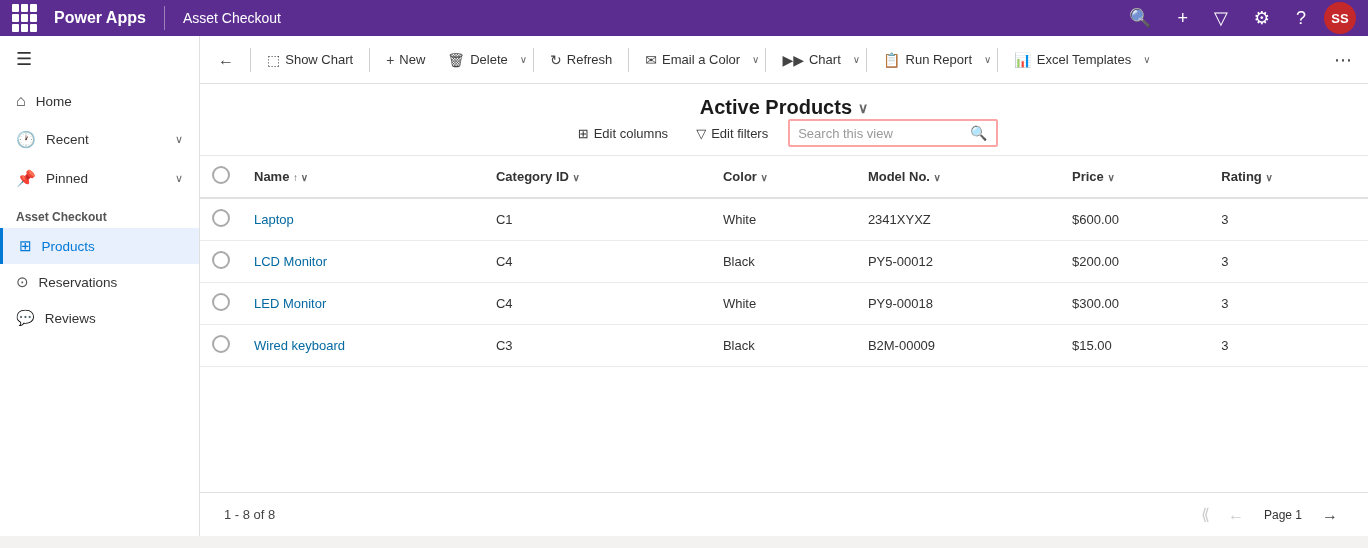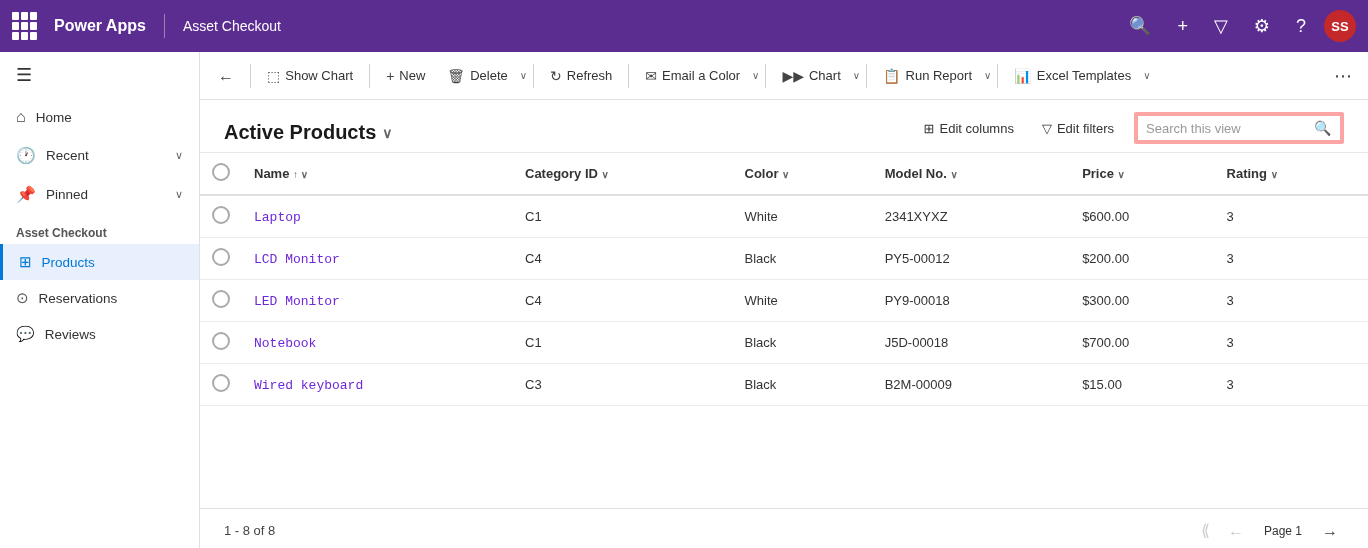--- a/index.html
+++ b/index.html
@@ -2,21 +2,21 @@
 <html><head>
   <meta charset="utf-8">
   <style>
     * { box-sizing: border-box; margin: 0; padding: 0; }
     body { font-family: 'Segoe UI', sans-serif; font-size: 14px; background: #f3f2f1; overflow: hidden; }
 
     
     .topbar {
       background: #5c2d91;
       color: white;
-      height: 52px;
+      height: 36px;
       display: flex;
       align-items: center;
       padding: 0 12px;
       gap: 10px;
     }
     .topbar-waffle {
       width: 28px; height: 28px;
       display: grid; grid-template-columns: repeat(3,7px); grid-gap: 2px;
       cursor: pointer;
     }
@@ -68,50 +68,51 @@
     .cmd-divider { width: 1px; height: 24px; background: #d0d0d0; margin: 0 4px; }
     .cmd-chevron { font-size: 10px; color: #666; }
     .cmd-more { padding: 6px 8px; cursor: pointer; font-size: 18px; color: #444; margin-left: auto; }
     .cmd-back-btn {
       display: flex; align-items: center; padding: 6px 10px; cursor: pointer; color: #444; font-size: 16px;
       border-radius: 3px;
     }
 
     
     .view-header {
-      display: flex; align-items: flex-end; padding: 12px 24px 8px;
+      display: flex; align-items: center; padding: 12px 24px 8px;
       border-bottom: 1px solid #e8e8e8;
+      flex-direction: column;
     }
     .view-title { font-size: 20px; font-weight: 600; color: #1a1a1a; display: flex; align-items: center; gap: 6px; }
     .view-title-chevron { font-size: 14px; color: #666; cursor: pointer; }
     .view-header-spacer { flex: 1; }
     .view-actions { display: flex; align-items: center; gap: 12px; }
     .view-action-btn { display: flex; align-items: center; gap: 5px; cursor: pointer; color: #333; font-size: 13px; padding: 5px 8px; border-radius: 3px; }
     .search-box {
       display: flex; align-items: center;
-      border: 4px solid #fca5a5; border-radius: 2px; padding: 4px 8px; gap: 6px;
+      border: 2px solid #fca5a5; border-radius: 2px; padding: 4px 8px; gap: 6px;
       background: white; width: 210px;
     }
     .search-box input { border: none; outline: none; font-size: 13px; width: 100%; color: #333; }
     .search-box input::placeholder { color: #999; }
     .search-icon { color: #666; font-size: 14px; }
 
     
     .table-container { flex: 1; overflow-y: auto; padding: 0; }
     table { width: 100%; border-collapse: collapse; }
     thead tr { border-bottom: 2px solid #e0e0e0; }
     thead th {
       padding: 10px 12px; text-align: left; font-size: 13px; font-weight: 600; color: #333;
       white-space: nowrap; cursor: pointer; user-select: none;
     }
     thead th .sort-icon { font-size: 10px; color: #666; }
     thead th .filter-icon { font-size: 10px; color: #666; }
     tbody tr { border-bottom: 1px solid #edebe9; cursor: pointer; }
     tbody td { padding: 10px 12px; font-size: 13px; color: #333; }
-    tbody td.name-cell a { color: #6d28d9; text-decoration: none; font-family: Liberation Mono, monospace; }
+    tbody td.name-cell a { color: #0369a1; text-decoration: none; }
     .checkbox-col { width: 40px; text-align: center; }
     .row-checkbox {
       width: 18px; height: 18px; border: 2px solid #aaa; border-radius: 50%;
       display: inline-block;
     }
 
     
     .table-footer {
       height: 44px; background: white; border-top: 1px solid #e0e0e0;
       display: flex; align-items: center; padding: 0 24px;
@@ -324,31 +325,20 @@
       <td>C4</td>
       <td>White</td>
       <td>PY9-00018</td>
       <td>$300.00</td>
       <td>3</td>
     </tr>
             <tr>
       <td class="checkbox-col">
         <span class="row-checkbox" style="display:inline-block;"></span>
       </td>
-      <td class="name-cell"><a href="#">Notebook</a></td>
-      <td>C1</td>
-      <td>Black</td>
-      <td>J5D-00018</td>
-      <td>$700.00</td>
-      <td>3</td>
-    </tr>
-            <tr>
-      <td class="checkbox-col">
-        <span class="row-checkbox" style="display:inline-block;"></span>
-      </td>
       <td class="name-cell"><a href="#">Wired keyboard</a></td>
       <td>C3</td>
       <td>Black</td>
       <td>B2M-00009</td>
       <td>$15.00</td>
       <td>3</td>
     </tr>
           </tbody>
       </table>
     </div>

